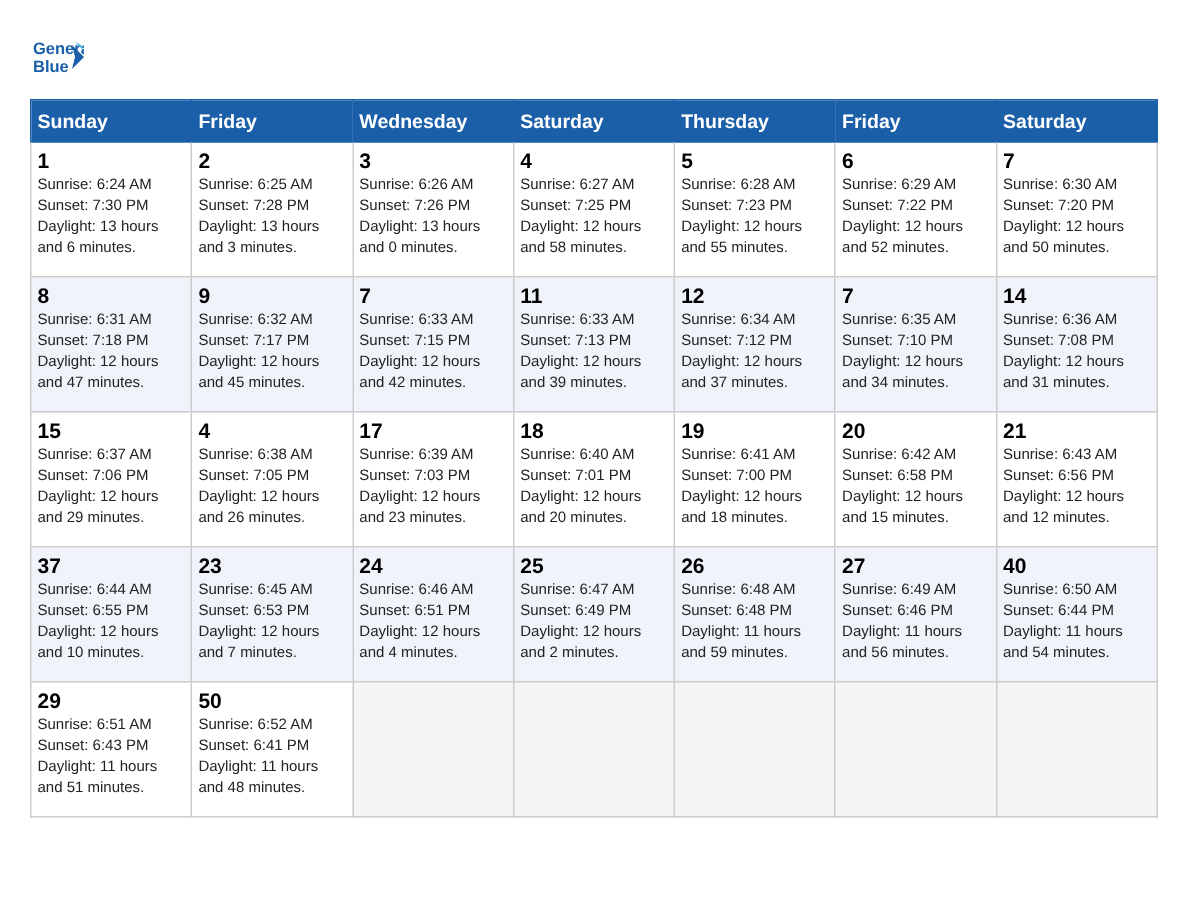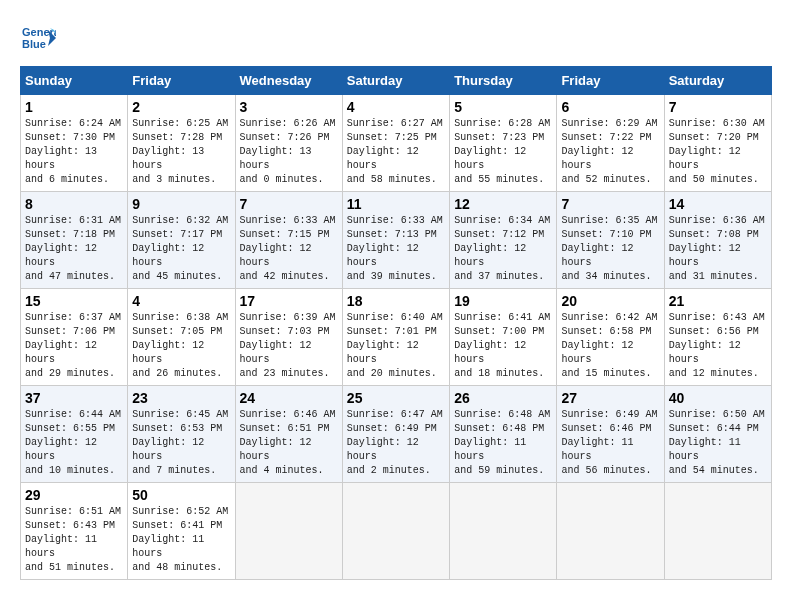--- a/index.html
+++ b/index.html
@@ -71,21 +71,20 @@
     .day-num {
       font-size: 14px;
       font-weight: bold;
       display: block;
       margin-bottom: 2px;
     }
     .day-info {
       font-size: 10px;
       color: #222;
       line-height: 1.4;
-      font-family: Liberation Mono, monospace;
     }
     .row-shade {
       background-color: #f0f4fa;
     }
   </style>
 </head>
 <body>
 
 <div class="header-area">
   <div class="logo">

